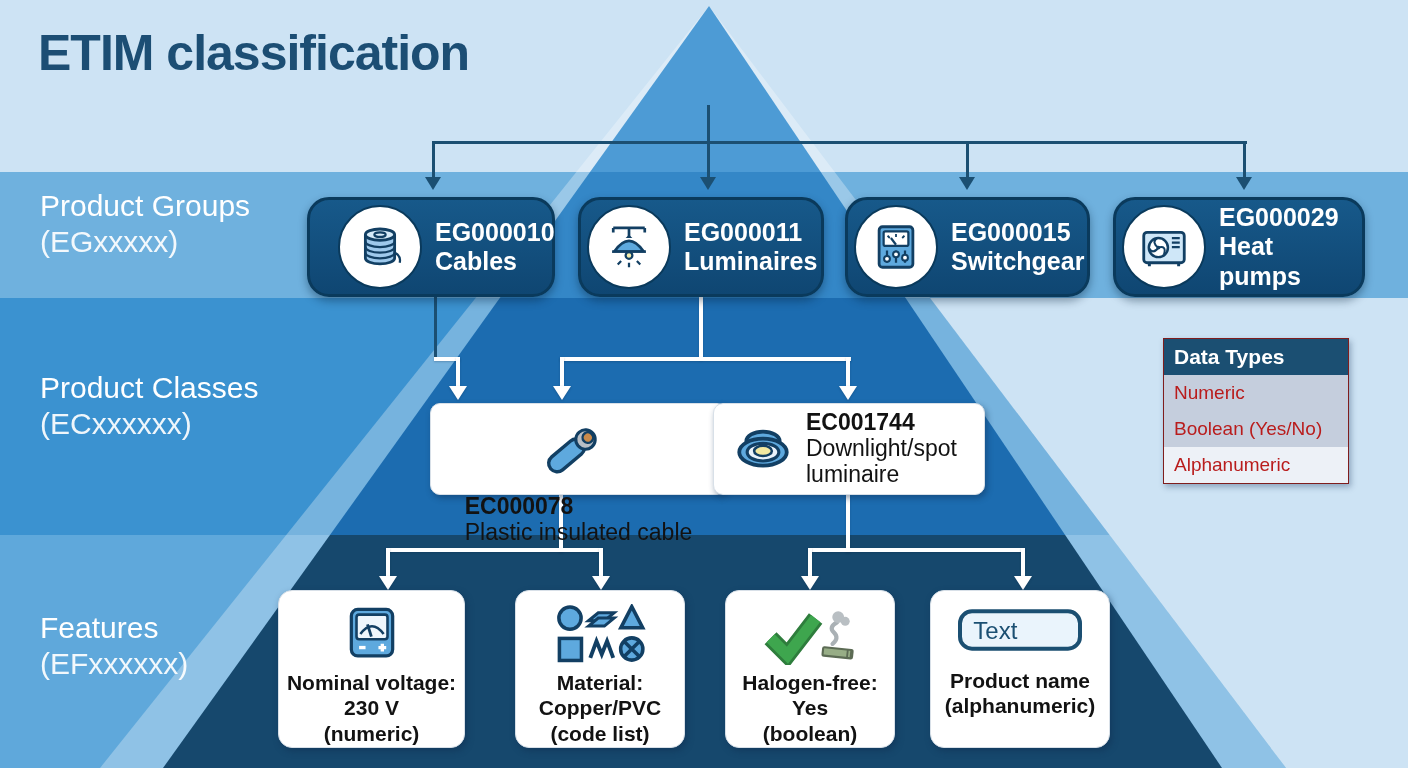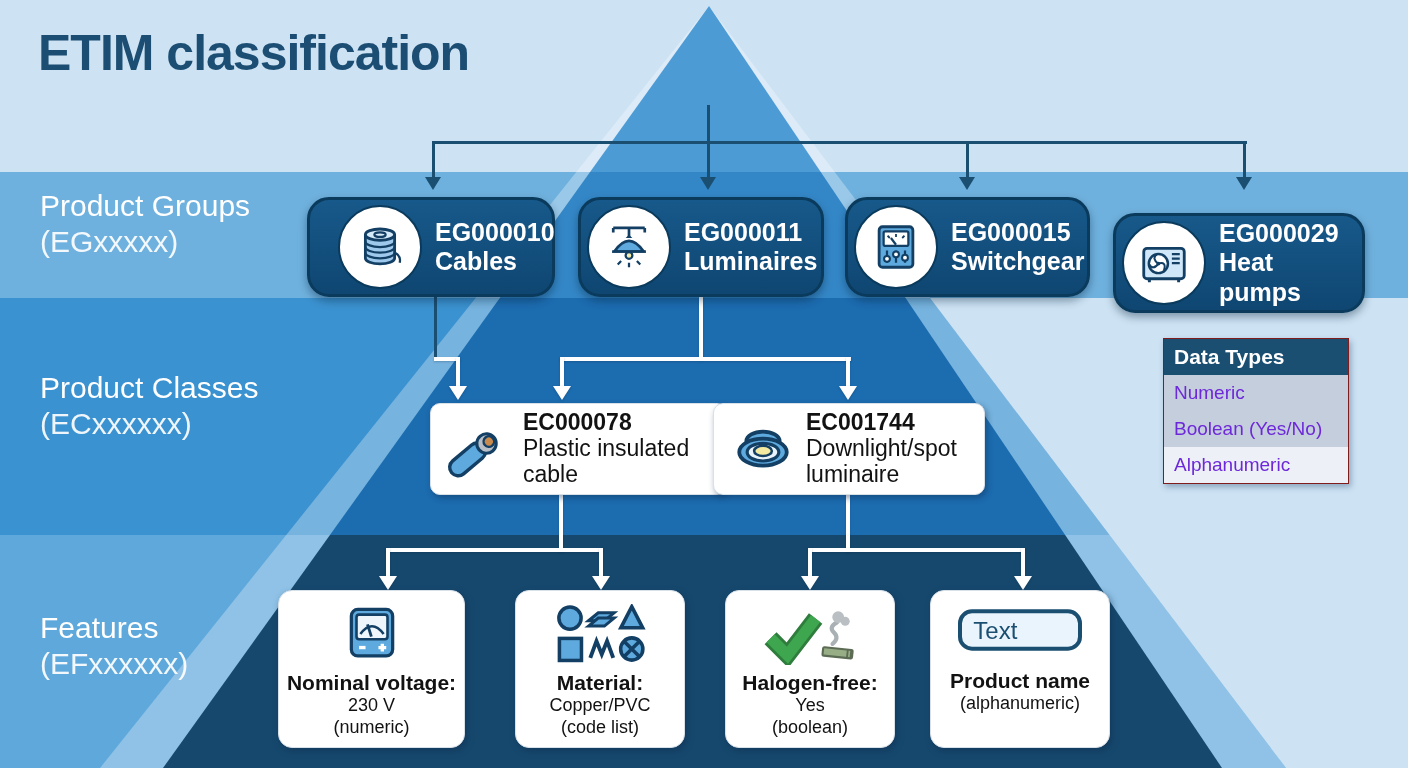--- a/index.html
+++ b/index.html
@@ -58,28 +58,28 @@
   .cbox .cicon{flex:0 0 86px;display:flex;justify-content:center;}
   .cbox .ctext{color:#121212;font-size:23px;line-height:1.12;}
   .cbox .ctext .code{font-weight:700;}
   
   .fbox{position:absolute;height:158px;background:#fff;border-radius:14px;z-index:3;
     border:1px solid #d8e0e8;box-shadow:2px 3px 6px rgba(15,45,80,.5);
     box-sizing:border-box;display:flex;flex-direction:column;align-items:center;
     text-align:center;padding-top:10px;color:#121212;}
   .fbox .ficon{height:66px;display:flex;align-items:center;justify-content:center;}
   .fbox .f-label{font-size:21px;font-weight:700;margin-top:4px;}
-  .fbox .f-value,.fbox .f-type{font-size:18px;font-weight:400;line-height:1.22;}
+  .fbox .f-value,.fbox .f-type{font-size:21px;font-weight:700;line-height:1.22;}
   
   .dtable{position:absolute;left:1163px;top:338px;width:186px;z-index:4;
     border:1px solid #7f1d1d;box-shadow:2px 3px 6px rgba(20,50,90,.35);
     background:#fff;box-sizing:border-box;}
   .dtable .dhead{background:var(--navy,#1b4f72);color:#fff;font-size:21px;
     font-weight:700;padding:6px 10px;}
-  .dtable .drow{font-size:19px;color:#6d28d9;padding:7px 10px;}
+  .dtable .drow{font-size:19px;color:#b91c1c;padding:7px 10px;}
   .row-a{background:var(--table-row-a,#c5cedd);}
   .row-b{background:var(--table-row-b,#edf1f7);}
 </style>
 </head>
 <body>
 
 <div class="canvas">
 
   <div class="band band1"></div>
   <div class="band band2"></div>
@@ -191,38 +191,38 @@
         <circle cx="24" cy="30.5" r="2.6" fill="#fff" stroke="#123f63" stroke-width="1.8"></circle>
         <circle cx="32" cy="33.5" r="2.6" fill="#fff" stroke="#123f63" stroke-width="1.8"></circle>
       </svg>
     </div>
     <div class="ptext">
       <div>EG000015</div>
       <div>Switchgear</div>
     </div>
   </div>
 
-  <div class="pill" style="left:1113px;top:197px;width:252px;margin-top:16px;">
+  <div class="pill" style="left:1113px;top:197px;width:252px;">
     <div class="circle">
       <svg width="54" height="54" viewBox="0 0 48 48">
         <rect x="6" y="11" width="36" height="27" rx="3" fill="#cfe7f8" stroke="#123f63" stroke-width="2.5"></rect>
         <circle cx="19" cy="24.5" r="8.5" fill="#fff" stroke="#123f63" stroke-width="2.2"></circle>
         <path d="M19 24.5 q-6.5 -4.5 -1 -8.5 M19 24.5 q7.5 -2 5 6 M19 24.5 q-4.5 6.5 -8.5 0.5" fill="none" stroke="#123f63" stroke-width="1.8"></path>
         <circle cx="19" cy="24.5" r="1.7" fill="#123f63"></circle>
         <path d="M31 16 h7 M31 20 h7 M31 24 h7" stroke="#123f63" stroke-width="2"></path>
         <path d="M11 38 v3 M37 38 v3" stroke="#123f63" stroke-width="2.6"></path>
       </svg>
     </div>
     <div class="ptext">
       <div>EG000029</div>
       <div>Heat pumps</div>
     </div>
   </div>
 
-  <div class="cbox" style="left:430px;top:403px;width:297px;">
+  <div class="cbox" style="left:430px;top:403px;width:297px;flex-direction:column;">
     <div class="cicon">
       <svg width="74" height="74" viewBox="0 0 48 48">
         <g transform="rotate(-40 24 24)">
           <rect x="0" y="18.5" width="27" height="11" rx="5.5" fill="#5ea9de" stroke="#123f63" stroke-width="2.2"></rect>
           <circle cx="29.5" cy="24" r="6.3" fill="#b9bfc6" stroke="#123f63" stroke-width="2"></circle>
           <circle cx="31.5" cy="24" r="3.4" fill="#c98a4b" stroke="#123f63" stroke-width="1.6"></circle>
         </g>
       </svg>
     </div>
     <div class="ctext">

